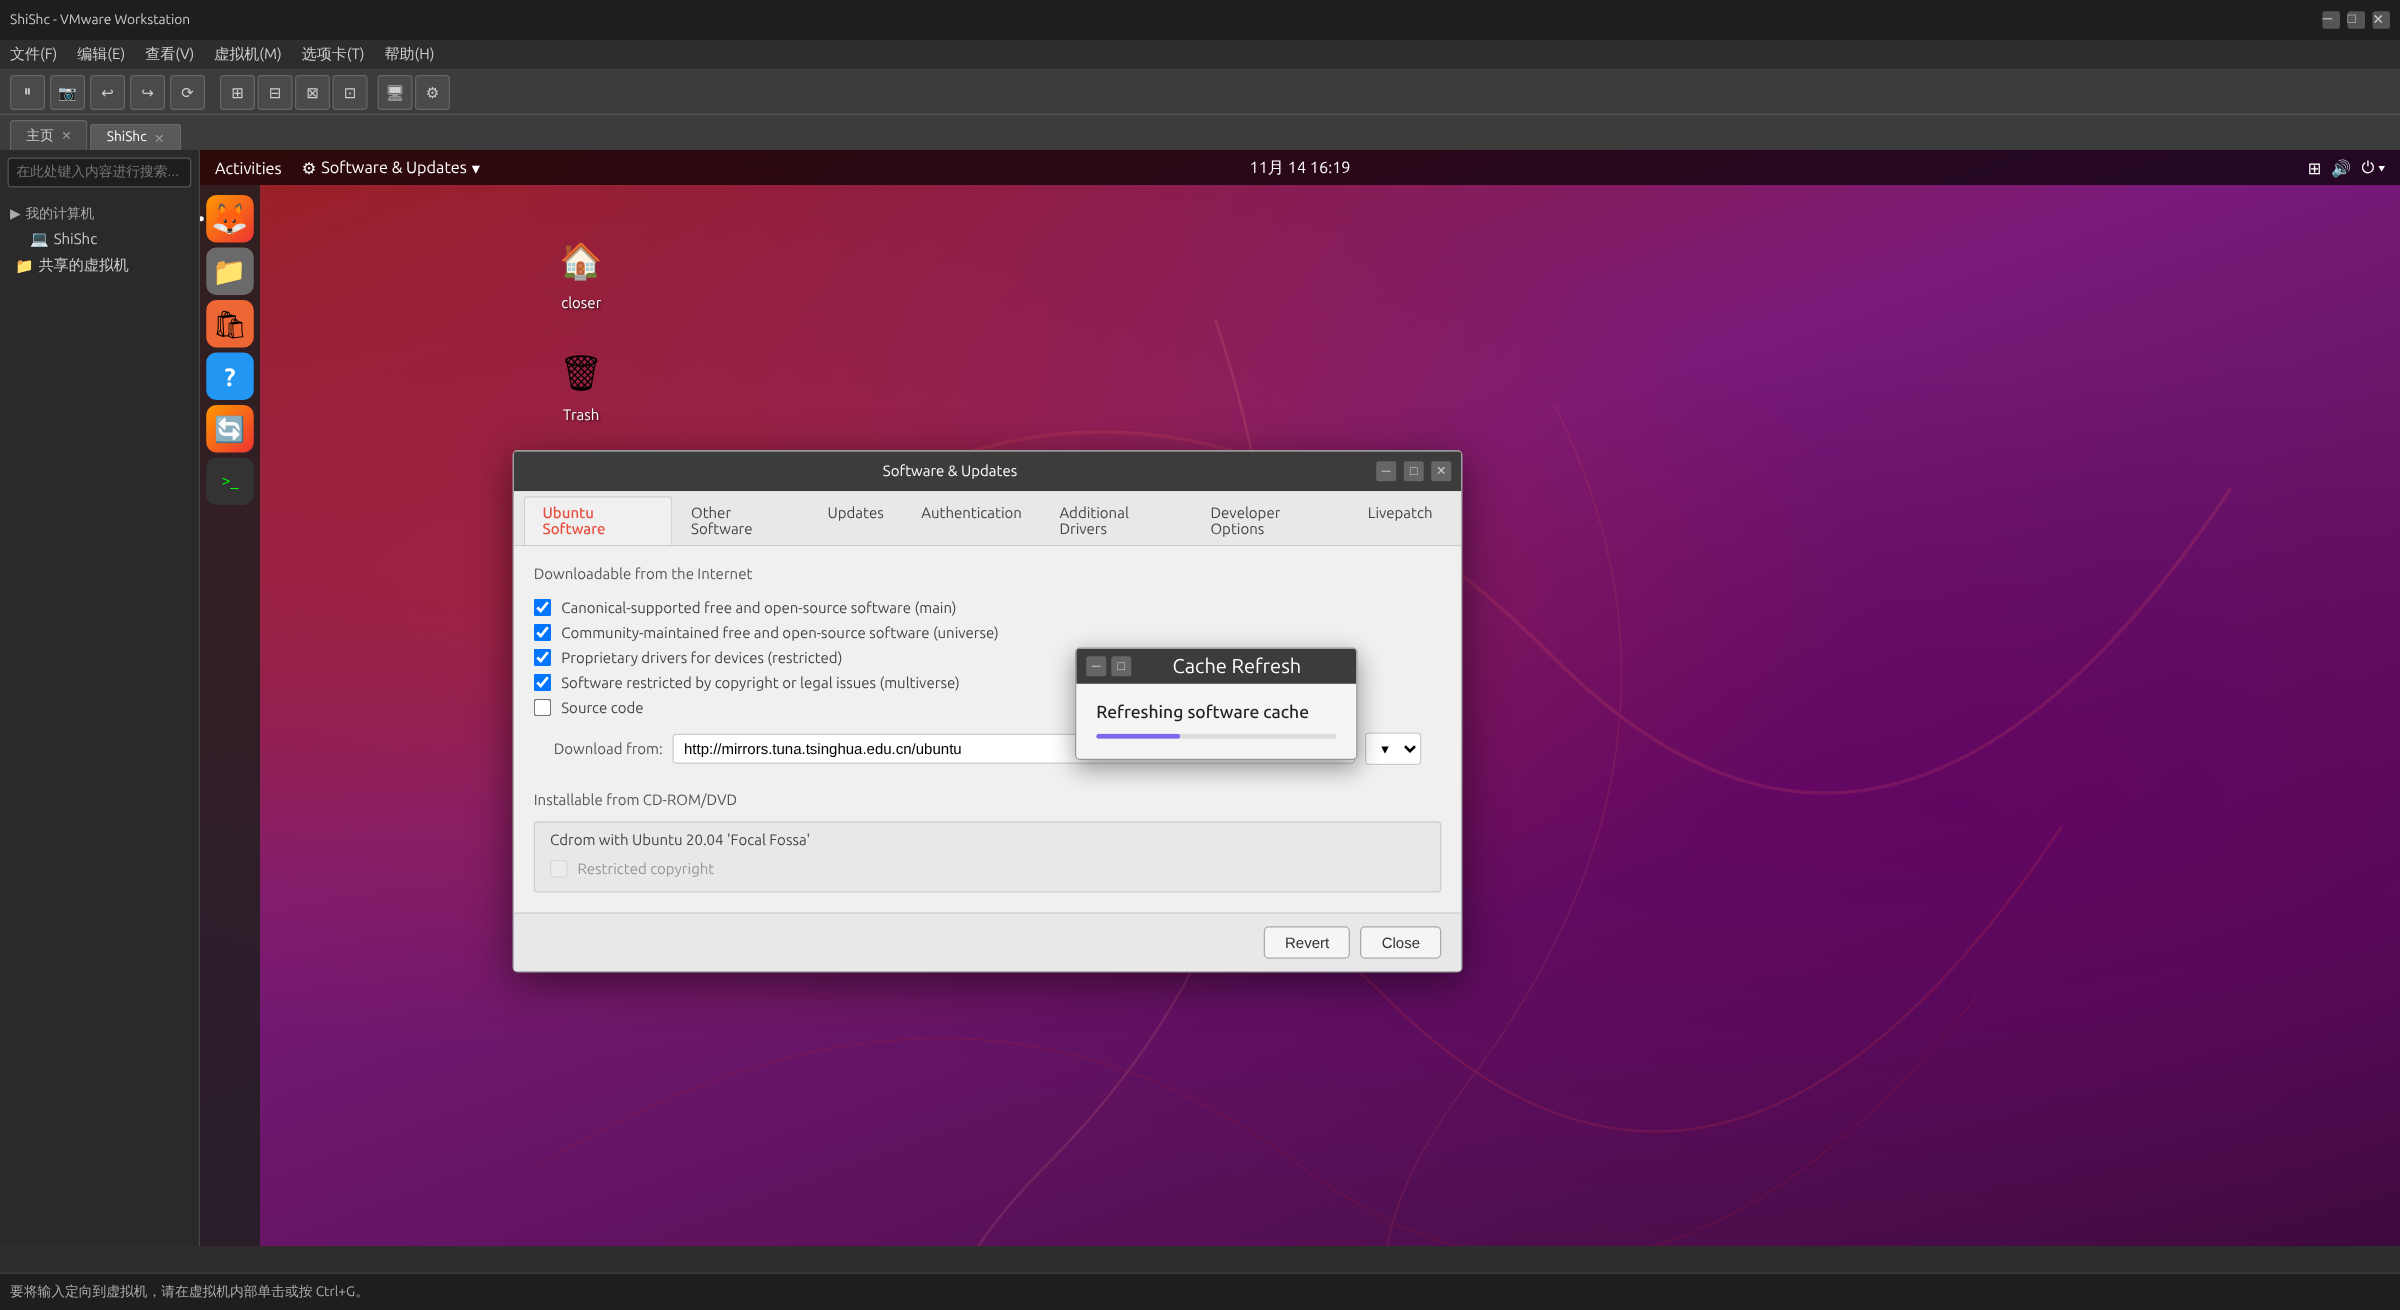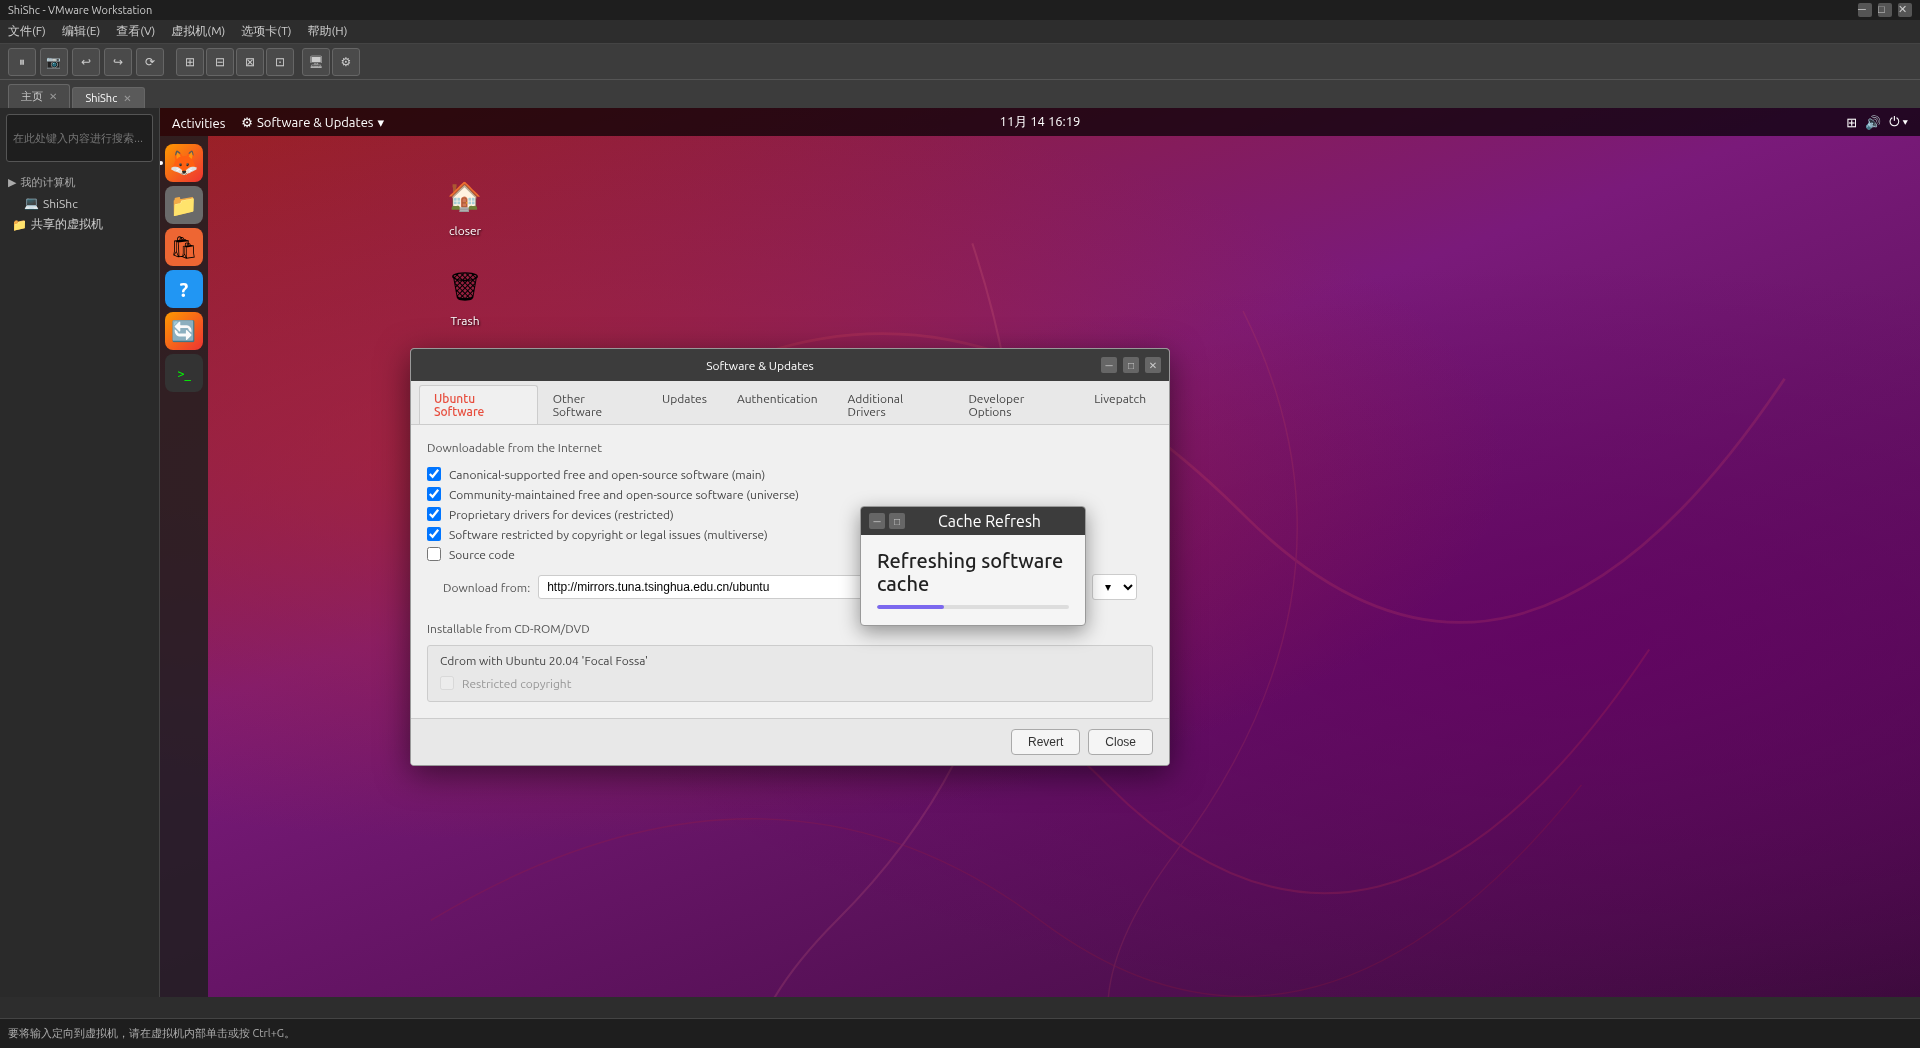--- a/index.html
+++ b/index.html
@@ -9,21 +9,21 @@
     .vmware-frame {
       width: 1920px;
       height: 1048px;
       background: #2d2d2d;
       display: flex;
       flex-direction: column;
     }
 
     
     .vmware-titlebar {
-      height: 20px;
+      height: 32px;
       background: #1e1e1e;
       display: flex;
       align-items: center;
       justify-content: space-between;
       padding: 0 8px;
       color: #ccc;
       font-size: 11px;
     }
     .vmware-titlebar-controls { display: flex; gap: 6px; }
     .vmware-titlebar-controls span {
@@ -85,21 +85,21 @@
       font-size: 12px;
     }
     .sidebar-search {
       padding: 6px;
     }
     .sidebar-search input {
       width: 100%;
       background: #1e1e1e;
       border: 1px solid #555;
       color: #ccc;
-      padding: 17px 6px;
+      padding: 5px 6px;
       font-size: 11px;
       border-radius: 3px;
     }
     .sidebar-tree {
       padding: 4px;
     }
     .sidebar-tree-item {
       padding: 3px 6px;
       cursor: pointer;
       display: flex;
@@ -393,21 +393,21 @@
       align-items: center;
       justify-content: space-between;
       padding: 0 8px;
       color: #fff;
     }
     .cache-title { font-size: 16px; flex: 1; text-align: right; }
     .cache-body {
       padding: 14px 16px 16px;
     }
     .cache-message {
-      font-size: 20px;
+      font-size: 14px;
       font-weight: 500;
       color: #222;
       margin-bottom: 10px;
     }
     .progress-bar-container {
       width: 100%;
       height: 4px;
       background: #ddd;
       border-radius: 2px;
       overflow: hidden;

